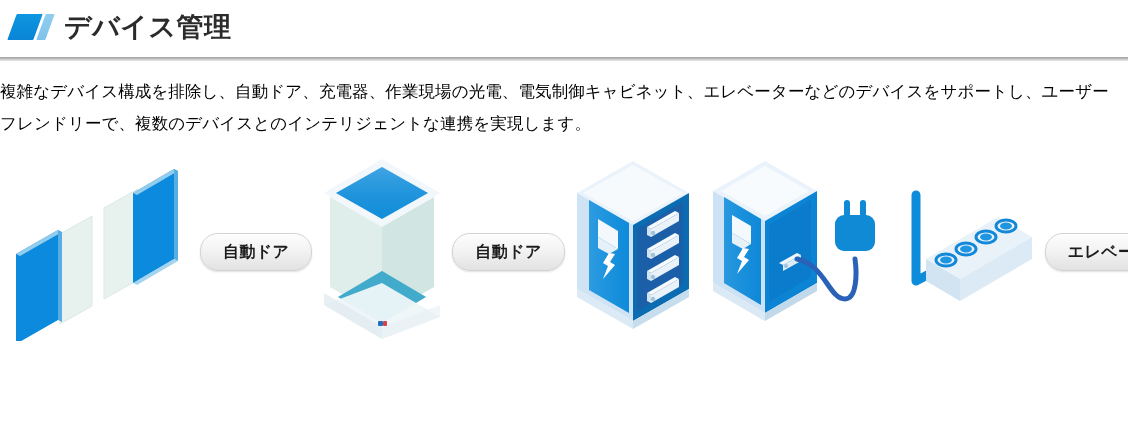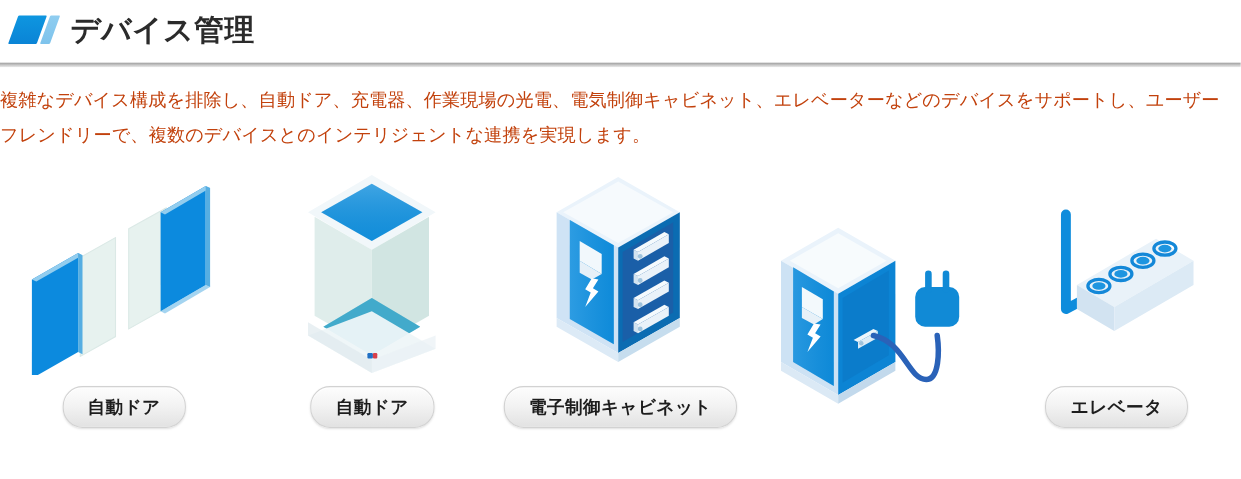--- a/index.html
+++ b/index.html
@@ -65,33 +65,32 @@
     width: 100%;
     background: linear-gradient(180deg, #9d9d9d 0%, #c9c9c9 55%, #e9e9e9 100%);
   }
 
   
   .description {
     margin: 14px 0 0 0;
     padding: 0 6px 0 0;
     font-size: 16.5px;
     line-height: 32px;
-    color: #c2410c;
+    color: #000000;
     letter-spacing: 0.1px;
   }
 
   
   .device-row {
     display: flex;
     margin-top: 14px;
     align-items: flex-end;
   }
   .device {
     display: flex;
-    flex-direction: column;
     align-items: center;
     flex: 1 1 0;
     font-family: Liberation Serif, serif;
   }
   .art {
     height: 190px;
     width: 100%;
     display: flex;
     align-items: center;
     justify-content: center;
@@ -230,21 +229,20 @@
           <circle cx="88" cy="80" r="2.2"></circle>
           <circle cx="88" cy="102" r="2.2"></circle>
           <circle cx="88" cy="124" r="2.2"></circle>
           <circle cx="88" cy="146" r="2.2"></circle>
         </g>
 
         <polygon points="12,136 68,168 68,176 12,144" fill="#dceaf6"></polygon>
         <polygon points="68,168 124,136 124,144 68,176" fill="#c6ddee"></polygon>
       </svg>
     </div>
-    <div class="pill">電子制御キャビネット</div>
   </div>
 
   <div class="device">
     <div class="art">
       <svg width="175" height="190" viewBox="0 0 175 190">
 
         <polygon points="60,8 112,38 60,68 8,38" fill="#eaf3fb"></polygon>
         <polygon points="60,13 104,38 60,63 16,38" fill="#f7fbfd"></polygon>
 
         <polygon points="8,38 60,68 60,160 8,130" fill="#cde2f4"></polygon>

